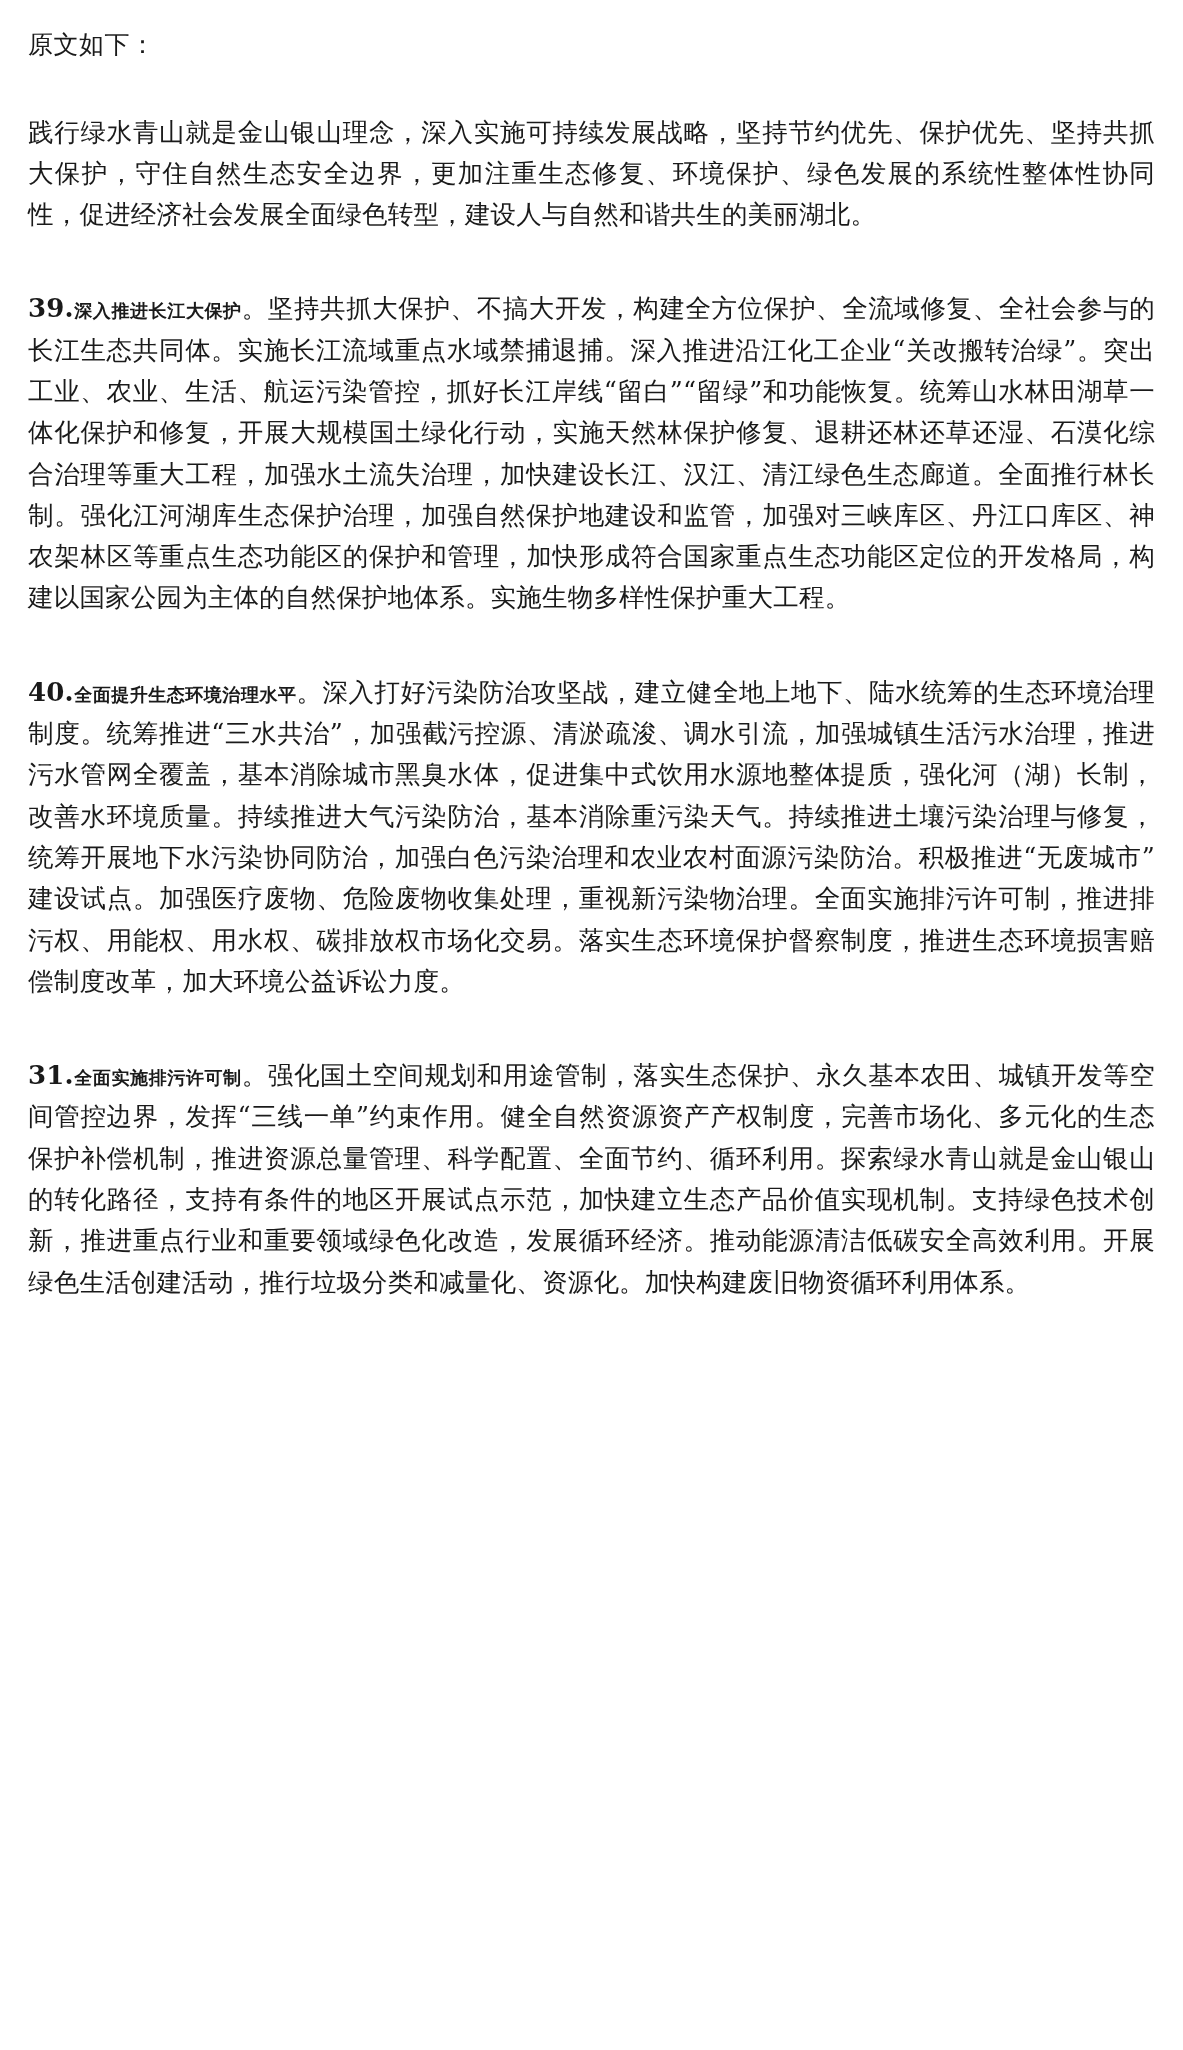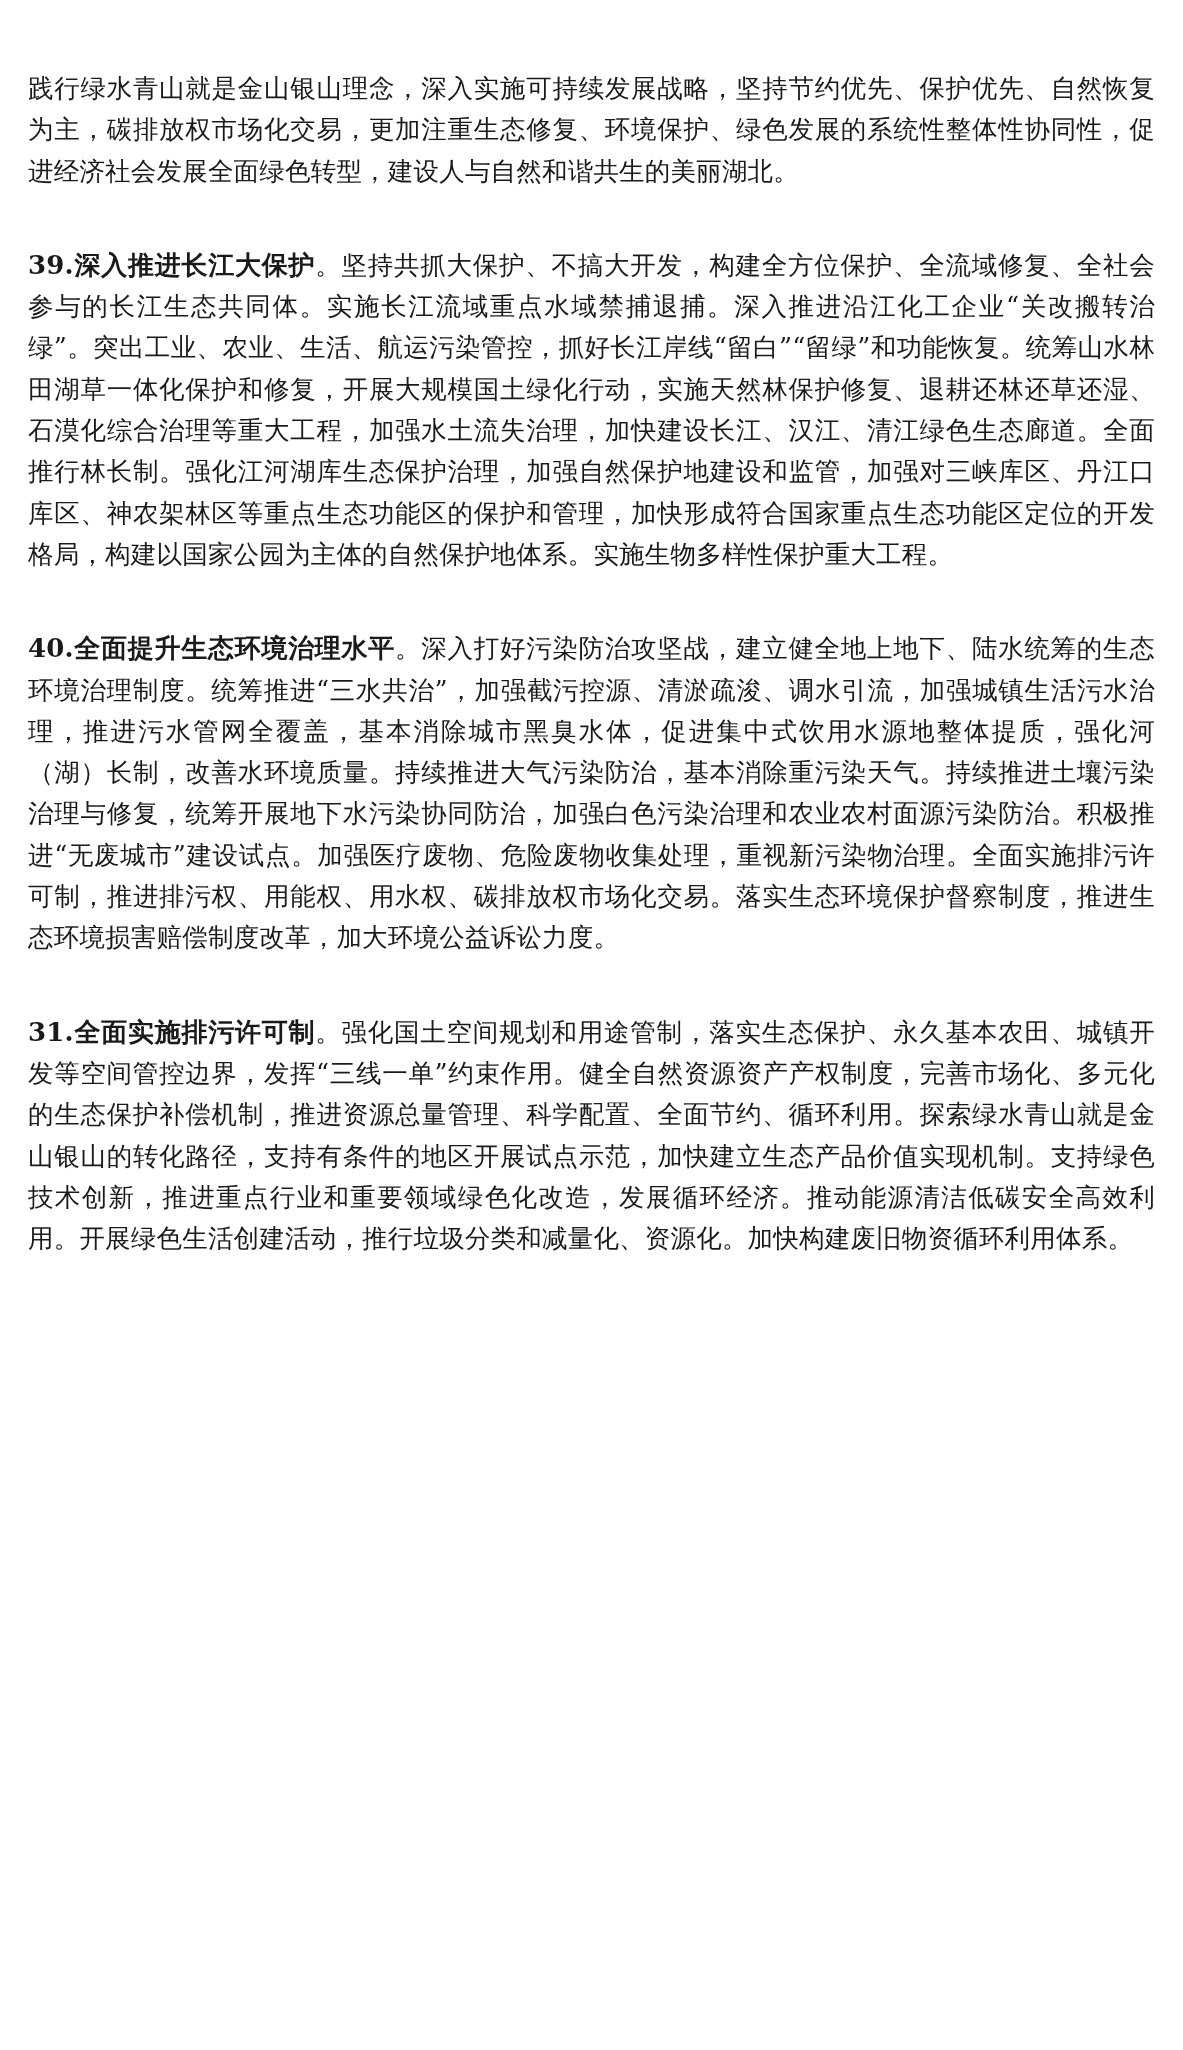--- a/index.html
+++ b/index.html
@@ -50,31 +50,32 @@
     text-align: justify;
     text-justify: inter-ideograph;
     letter-spacing: 0.2px;
   }
   .item-num {
     font-weight: bold;
     font-size: 26px;
   }
   .item-head {
     font-weight: bold;
-    font-size: 26px;
+    font-size: 18px;
   }
 </style>
 </head>
 <body>
 
 <div class="page">
 
+  <p class="lead">原文如下：</p>
 
 
-  <p class="para first-body">践行绿水青山就是金山银山理念，深入实施可持续发展战略，坚持节约优先、保护优先、自然恢复为主，碳排放权市场化交易，更加注重生态修复、环境保护、绿色发展的系统性整体性协同性，促进经济社会发展全面绿色转型，建设人与自然和谐共生的美丽湖北。</p>
+  <p class="para first-body">践行绿水青山就是金山银山理念，深入实施可持续发展战略，坚持节约优先、保护优先、坚持共抓大保护，守住自然生态安全边界，更加注重生态修复、环境保护、绿色发展的系统性整体性协同性，促进经济社会发展全面绿色转型，建设人与自然和谐共生的美丽湖北。</p>
 
   <div class="item">
     <p class="item-text"><span class="item-num">39.</span><span class="item-head">深入推进长江大保护</span><span>。坚持共抓大保护、不搞大开发，构建全方位保护、全流域修复、全社会参与的长江生态共同体。实施长江流域重点水域禁捕退捕。深入推进沿江化工企业“关改搬转治绿”。突出工业、农业、生活、航运污染管控，抓好长江岸线“留白”“留绿”和功能恢复。统筹山水林田湖草一体化保护和修复，开展大规模国土绿化行动，实施天然林保护修复、退耕还林还草还湿、石漠化综合治理等重大工程，加强水土流失治理，加快建设长江、汉江、清江绿色生态廊道。全面推行林长制。强化江河湖库生态保护治理，加强自然保护地建设和监管，加强对三峡库区、丹江口库区、神农架林区等重点生态功能区的保护和管理，加快形成符合国家重点生态功能区定位的开发格局，构建以国家公园为主体的自然保护地体系。实施生物多样性保护重大工程。</span></p>
   </div>
 
   <div class="item">
     <p class="item-text"><span class="item-num">40.</span><span class="item-head">全面提升生态环境治理水平</span><span>。深入打好污染防治攻坚战，建立健全地上地下、陆水统筹的生态环境治理制度。统筹推进“三水共治”，加强截污控源、清淤疏浚、调水引流，加强城镇生活污水治理，推进污水管网全覆盖，基本消除城市黑臭水体，促进集中式饮用水源地整体提质，强化河（湖）长制，改善水环境质量。持续推进大气污染防治，基本消除重污染天气。持续推进土壤污染治理与修复，统筹开展地下水污染协同防治，加强白色污染治理和农业农村面源污染防治。积极推进“无废城市”建设试点。加强医疗废物、危险废物收集处理，重视新污染物治理。全面实施排污许可制，推进排污权、用能权、用水权、碳排放权市场化交易。落实生态环境保护督察制度，推进生态环境损害赔偿制度改革，加大环境公益诉讼力度。</span></p>
   </div>
 
   <div class="item">

